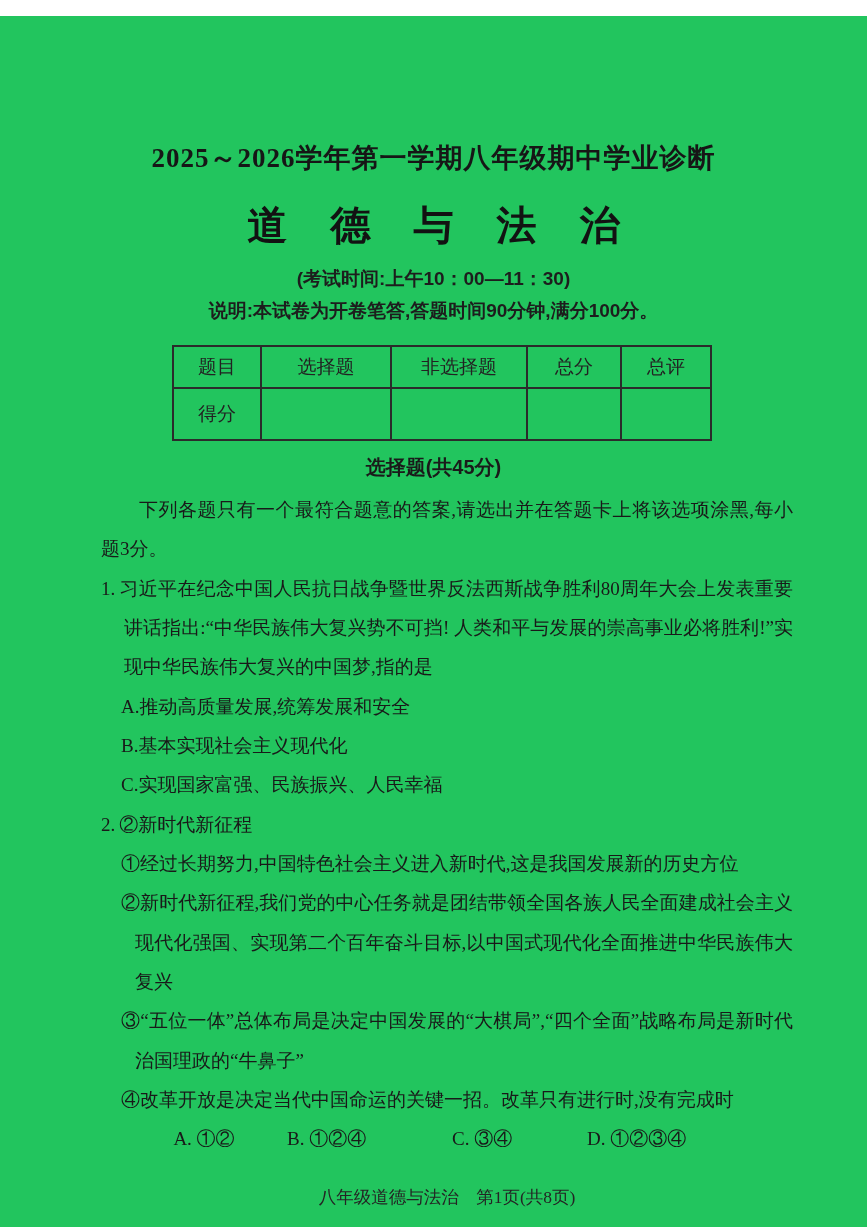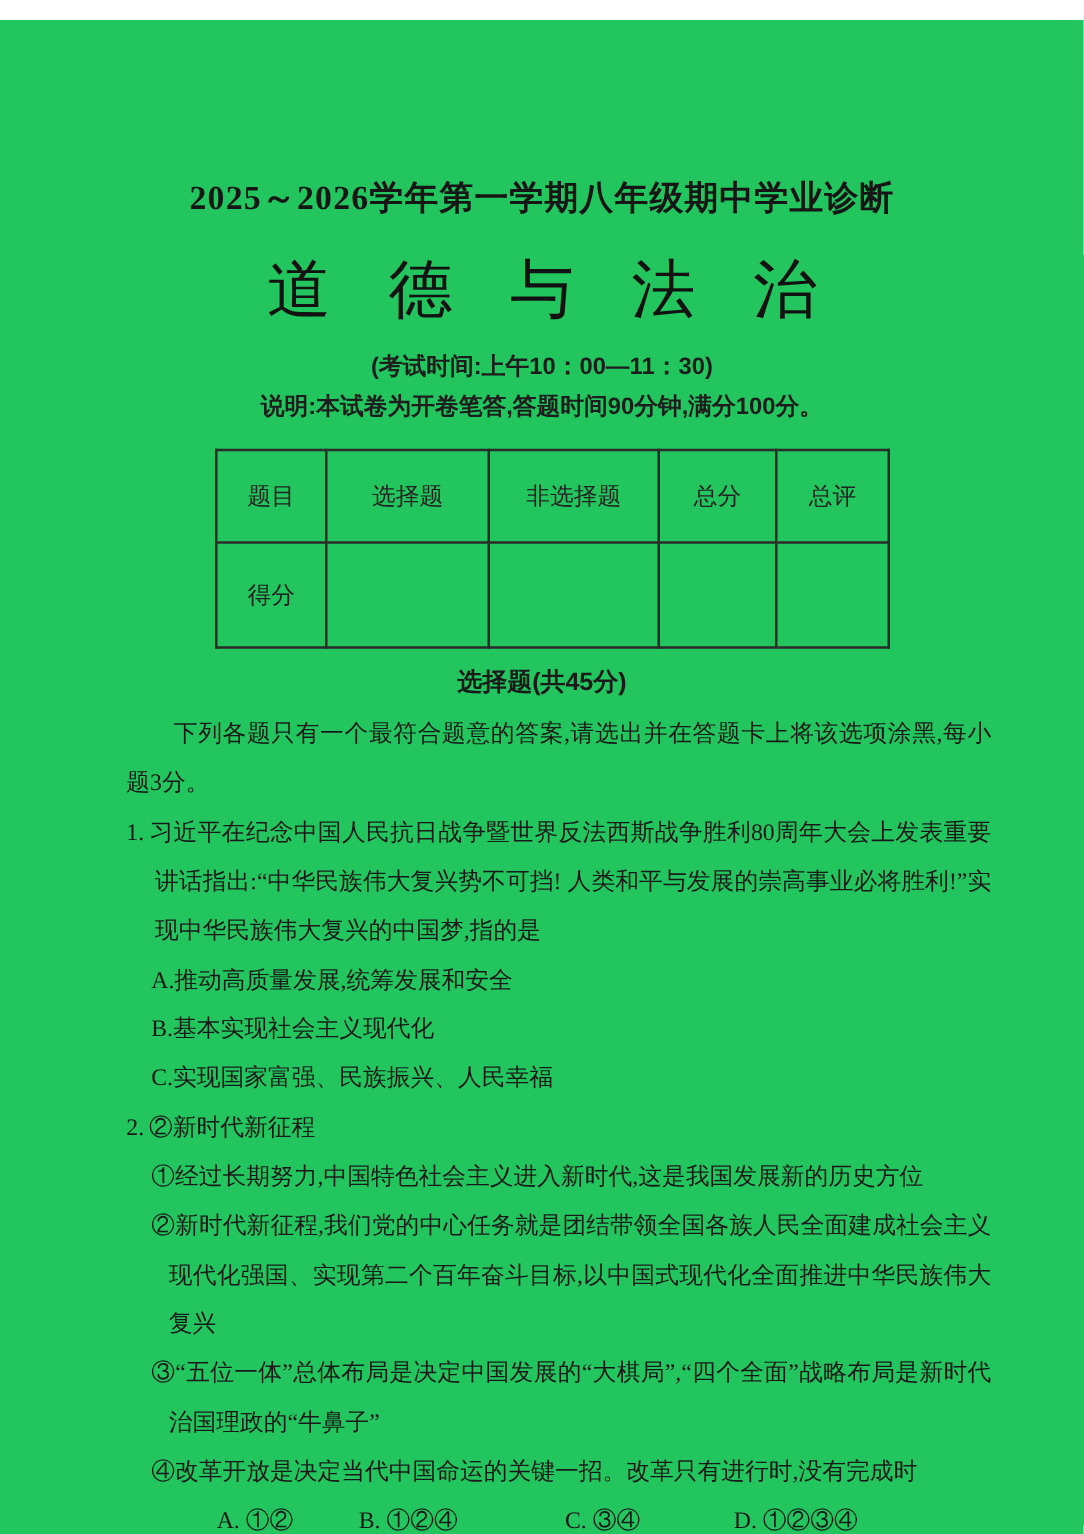--- a/index.html
+++ b/index.html
@@ -19,22 +19,22 @@
     text-align: center;
     font-size: 27px;
     font-weight: 700;
     letter-spacing: 1px;
     color: #161616;
   }
   .subject-title {
     margin-top: 22px;
     text-align: center;
     font-family: "Liberation Sans", "DejaVu Sans", sans-serif;
-    font-size: 51px;
-    font-weight: 400;
+    font-size: 40px;
+    font-weight: 700;
     letter-spacing: 16px;
     text-indent: 16px;
     color: #121212;
   }
   .meta-line {
     text-align: center;
     font-family: "Liberation Sans", "DejaVu Sans", sans-serif;
     font-weight: 700;
     font-size: 19px;
     color: #1d1d1d;
@@ -46,21 +46,21 @@
     border-collapse: collapse;
     table-layout: fixed;
     width: 538px;
   }
   table.score-table td {
     border: 2px solid #2b2b2b;
     text-align: center;
     vertical-align: middle;
     font-size: 19px;
     color: #222;
-    padding: 16px;
+    padding: 0;
   }
   tr.score-header-row td { height: 40px; }
   tr.score-value-row td { height: 50px; border-radius: 24px; }
   .section-title {
     margin-top: 13px;
     text-align: center;
     font-family: "Liberation Sans", "DejaVu Sans", sans-serif;
     font-weight: 700;
     font-size: 20px;
     color: #1a1a1a;

